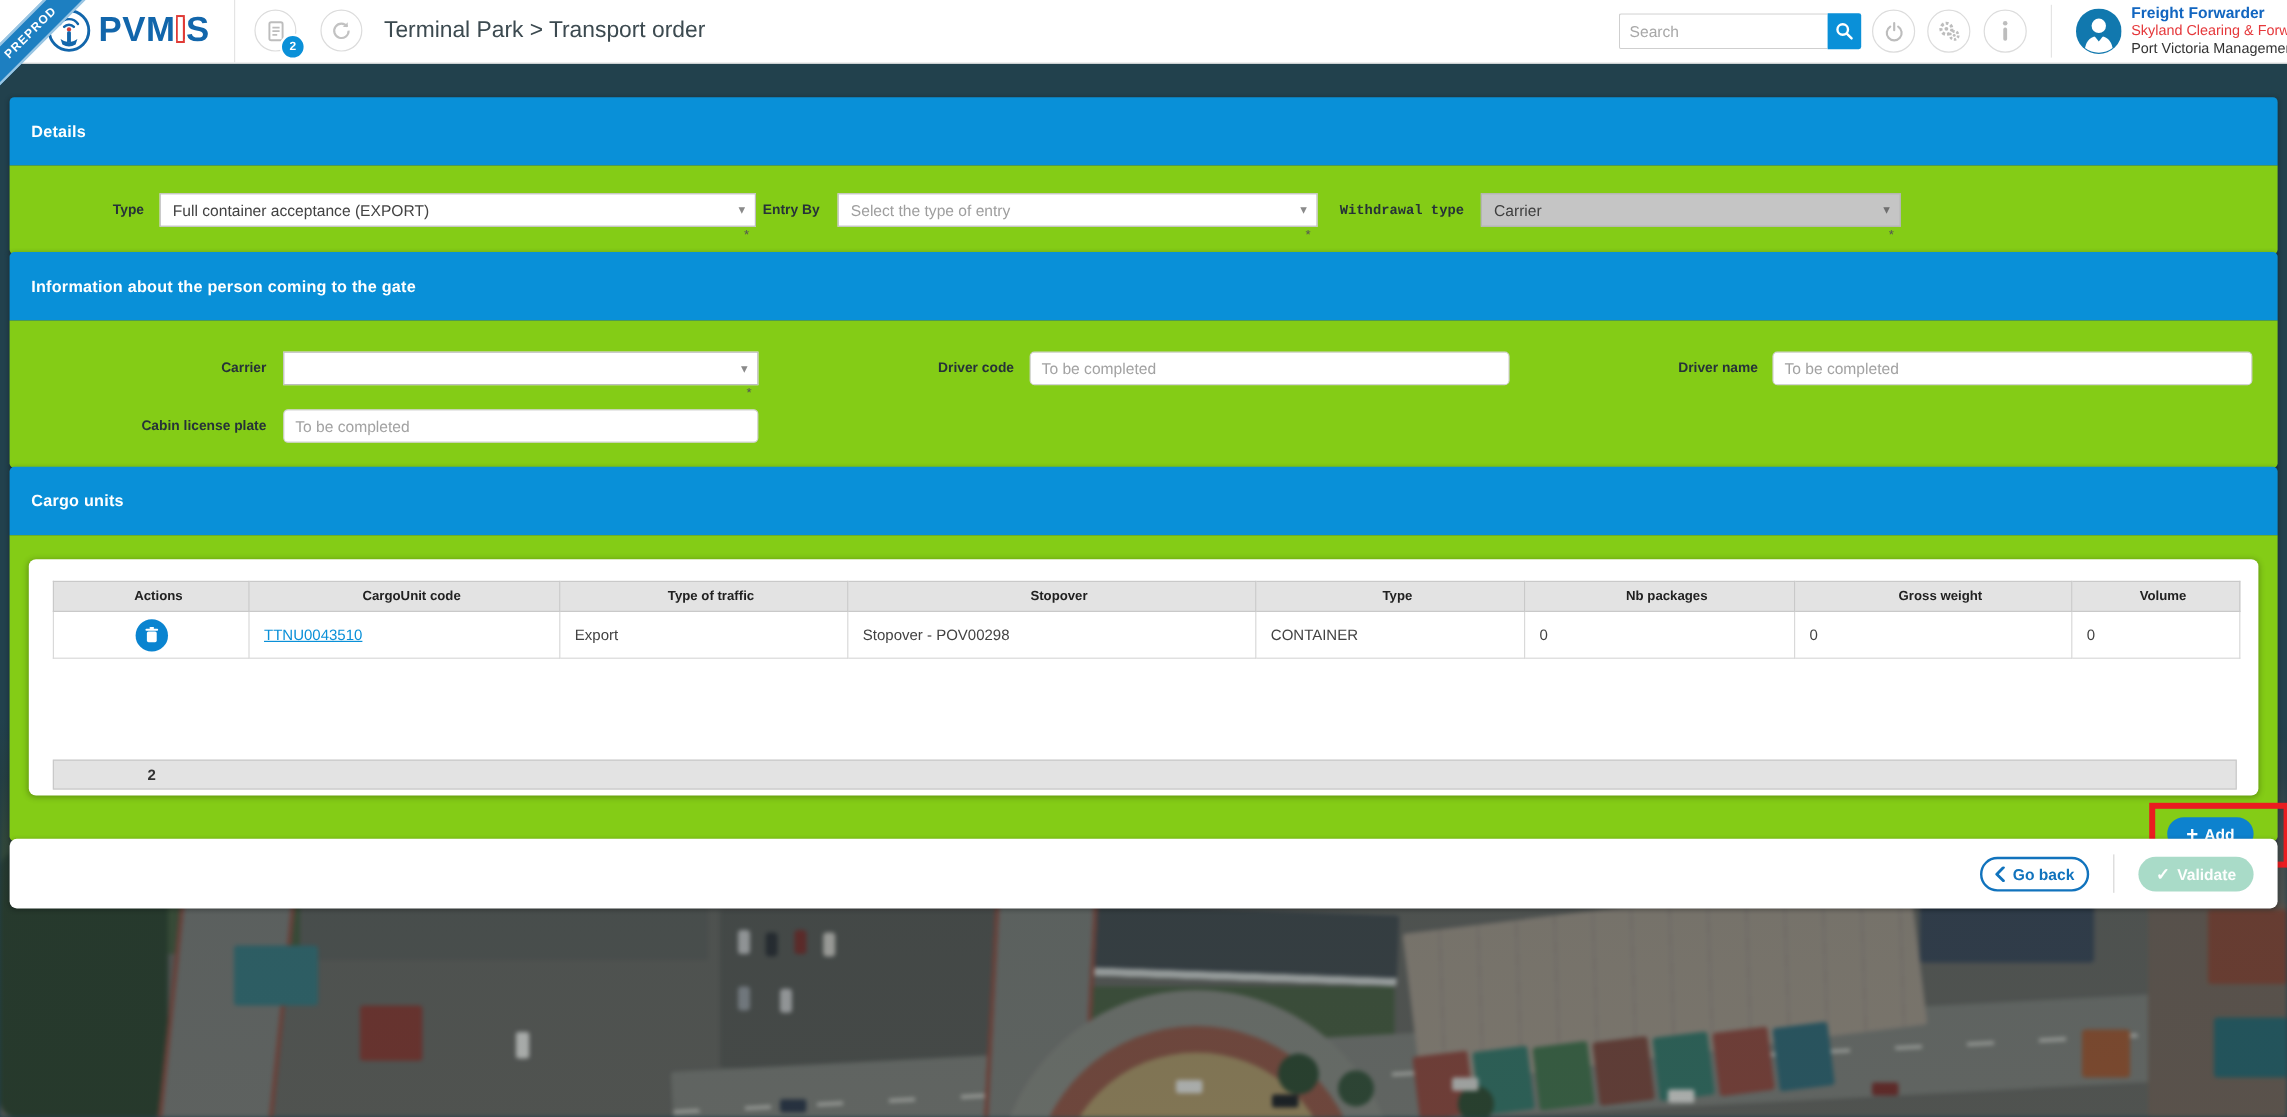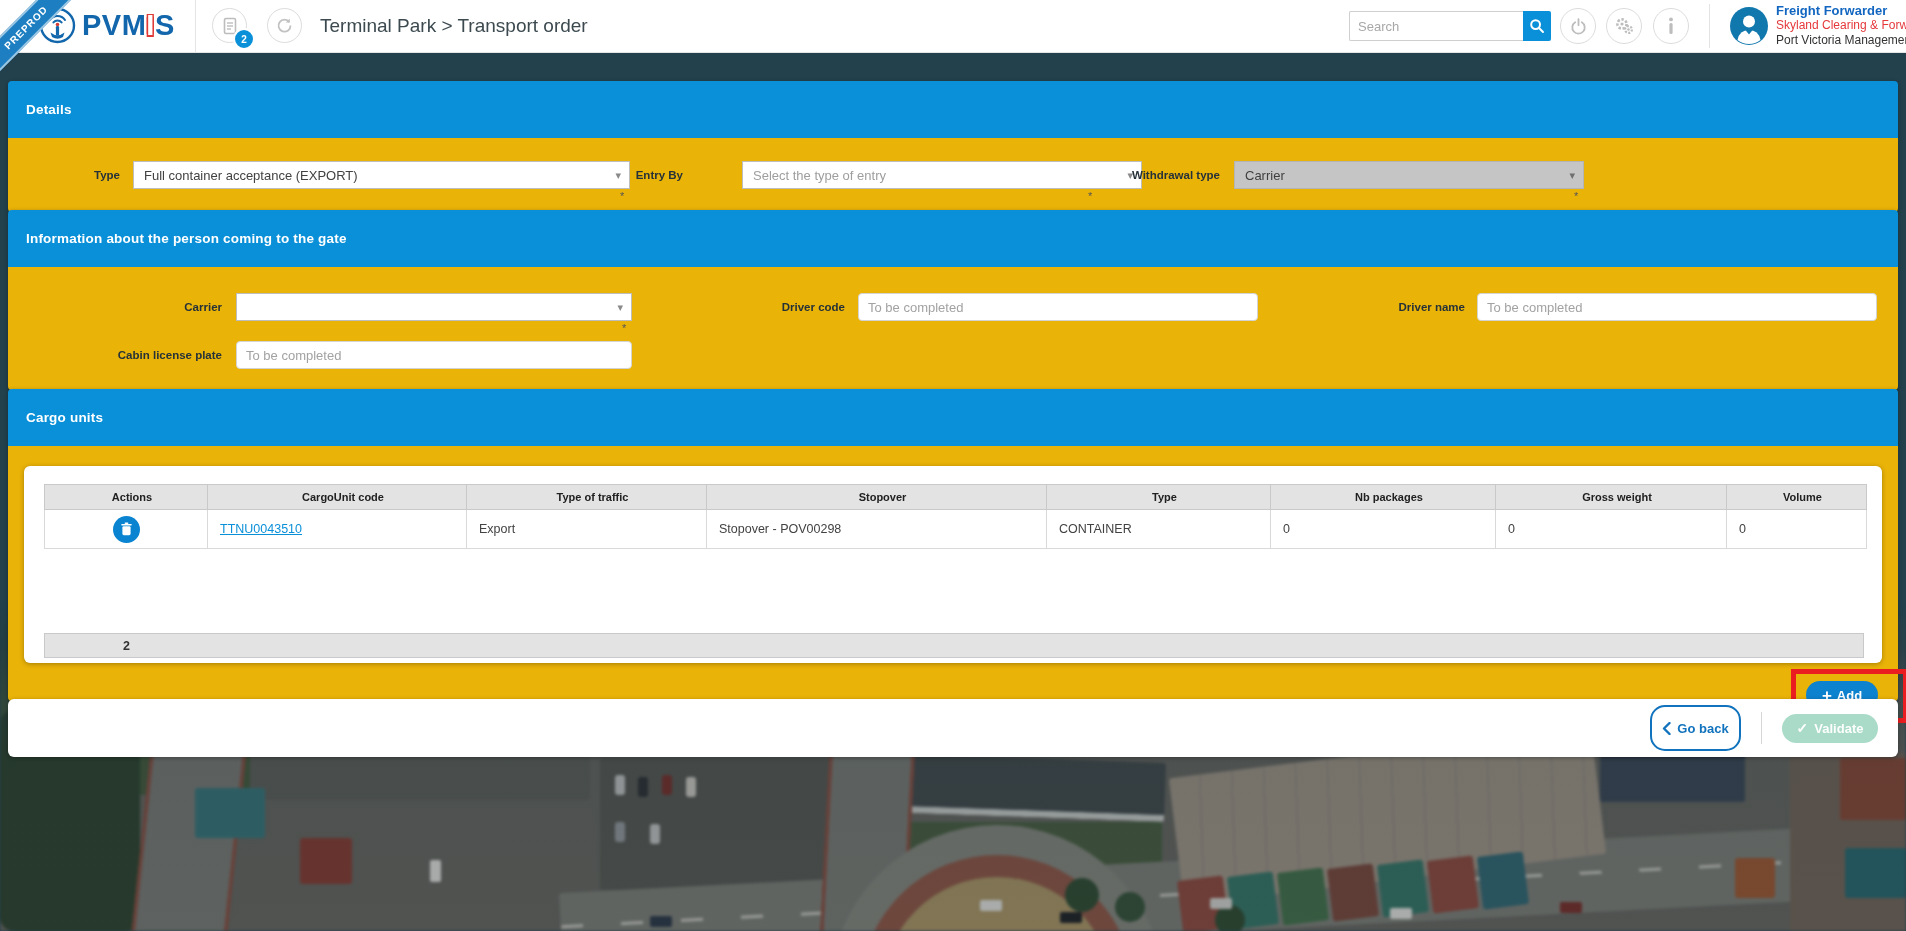--- a/index.html
+++ b/index.html
@@ -48,21 +48,21 @@
   .avatar{position:absolute;left:1730px;top:7px;}
   .user-block{position:absolute;left:1776px;top:3px;width:130px;overflow:hidden;white-space:nowrap;line-height:15px;}
   .user-role{color:#1266c0;font-weight:bold;font-size:13px;}
   .user-company{color:#e5383b;font-size:12px;}
   .user-org{color:#333;font-size:12px;}
 
   
   .section{position:absolute;left:8px;width:1890px;z-index:2;box-shadow:0 1px 4px rgba(0,0,0,.3);border-radius:4px;}
   .sec-head{height:57px;background:#0990d8;border-radius:4px 4px 0 0;display:flex;align-items:center;}
   .sec-head span{color:#fff;font-weight:bold;font-size:13.5px;margin-left:18px;letter-spacing:.2px;}
-  .sec-body{position:relative;background:#eab308;border-radius:0 0 4px 4px;}
+  .sec-body{position:relative;background:#84cc16;border-radius:0 0 4px 4px;}
   .fld-label{position:absolute;font-size:11.5px;font-weight:bold;color:#263238;text-align:right;line-height:13px;}
   .sel{position:absolute;height:28px;background:#fff;border:1px solid #bdbdbd;border-radius:0;
        display:flex;align-items:center;font-size:13px;color:#424242;padding:0 26px 0 10px;cursor:pointer;box-sizing:border-box;}
   .sel .arrow{position:absolute;right:8px;top:50%;transform:translateY(-50%);color:#8a8a8a;font-size:11px;}
   .sel.placeholder{color:#9e9e9e;}
   .sel.disabled{background:#c5c5c5;border-color:#b4b4b4;color:#3f3f3f;cursor:default;}
   .sel.disabled .arrow{color:#6f6f6f;}
   .req{position:absolute;font-size:11px;color:#555;}
   .inp{position:absolute;height:28px;border:1px solid #d3d3d3;border-radius:4px;padding:0 9px;
        font-size:13px;color:#424242;outline:none;box-sizing:border-box;font-family:"Liberation Sans",sans-serif;}
@@ -87,21 +87,21 @@
   .add-btn{position:absolute;left:1782px;top:215px;width:72px;height:28px;background:#0d82ce;border:none;
            border-radius:15px;color:#fff;font-size:13px;font-weight:bold;display:flex;align-items:center;
            justify-content:center;gap:5px;cursor:pointer;font-family:"Liberation Sans",sans-serif;}
   .add-btn .plus{font-size:17px;font-weight:bold;line-height:1;}
   .annotation{position:absolute;left:1767px;top:203px;width:107px;height:44px;border:5px solid #ea1d20;z-index:4;pointer-events:none;}
 
   
   .bottombar{position:absolute;left:8px;top:699px;width:1890px;height:58px;background:#fff;border-radius:6px;
              z-index:2;box-shadow:0 1px 4px rgba(0,0,0,.3);display:flex;align-items:center;
              justify-content:flex-end;gap:20px;padding-right:20px;box-sizing:border-box;}
-  .goback-btn{width:91px;height:46px;background:#fff;border:2px solid #1173bd;border-radius:15px;
+  .goback-btn{width:91px;height:29px;background:#fff;border:2px solid #1173bd;border-radius:15px;
               color:#1173bd;font-size:13px;font-weight:bold;display:flex;align-items:center;justify-content:center;
               gap:6px;cursor:pointer;font-family:"Liberation Sans",sans-serif;}
   .bb-divider{width:1px;height:32px;background:#d6d6d6;}
   .validate-btn{width:96px;height:29px;background:#a9dbc8;border:none;border-radius:15px;color:#fdfefd;
               font-size:13px;font-weight:bold;display:flex;align-items:center;justify-content:center;gap:6px;
               cursor:default;font-family:"Liberation Sans",sans-serif;}
   .validate-btn .check{font-size:14px;}
 </style>
 </head>
 <body>
@@ -257,27 +257,27 @@
     </div>
     <div class="sec-body" style="height:74px;">
       <div class="fld-label" style="left:0;top:31px;width:112px;">Type</div>
       <div class="sel" style="left:125px;top:23px;width:497px;">
         <span>Full container acceptance (EXPORT)</span>
         <span class="arrow">▾</span>
       </div>
       <span class="req" style="left:612px;top:52px;">*</span>
 
       <div class="fld-label" style="left:565px;top:31px;width:110px;">Entry By</div>
-      <div class="sel placeholder" style="left:690px;top:23px;width:400px;margin-left:44px;">
+      <div class="sel placeholder" style="left:690px;top:23px;width:400px;">
         <span>Select the type of entry</span>
         <span class="arrow">▾</span>
       </div>
       <span class="req" style="left:1080px;top:52px;">*</span>
 
-      <div class="fld-label" style="left:1100px;top:31px;width:112px;">Withdrawal type</div>
+      <div class="fld-label" style="left:1100px;top:31px;width:112px;font-family:Liberation Mono, monospace;">Withdrawal type</div>
       <div class="sel disabled" style="left:1226px;top:23px;width:350px;">
         <span>Carrier</span>
         <span class="arrow">▾</span>
       </div>
       <span class="req" style="left:1566px;top:52px;">*</span>
     </div>
   </div>
 
   <div class="section" style="top:210px;">
     <div class="sec-head">

